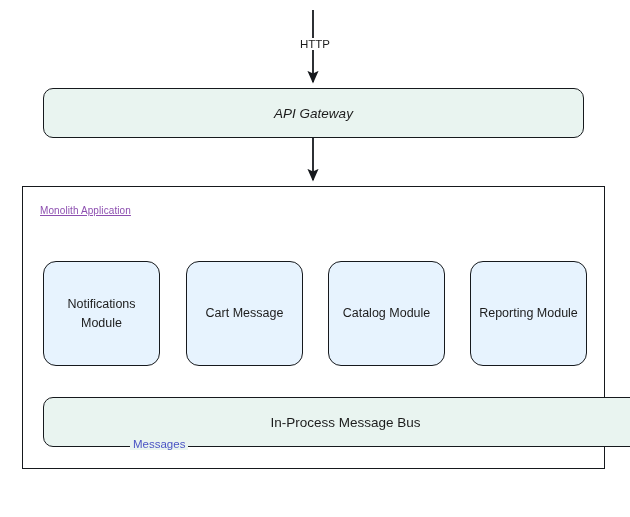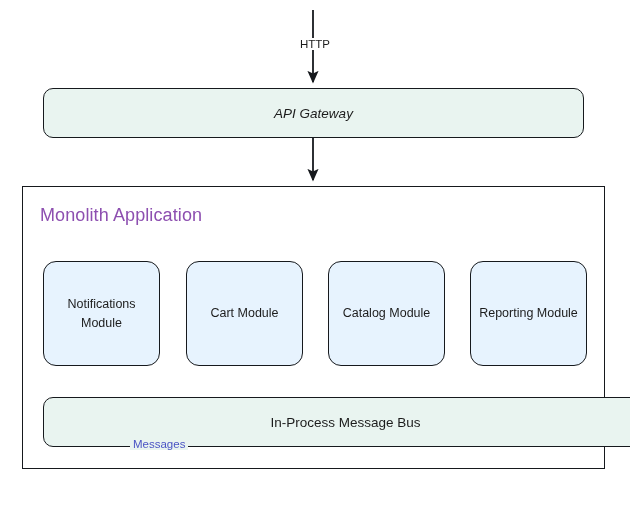--- a/index.html
+++ b/index.html
@@ -56,23 +56,24 @@
     height: 283px;
     background: #ffffff;
     border: 1.6px solid #16191d;
     border-radius: 0px;
     display: block;
   }
   #monolith-label {
     position: absolute;
     left: 40px;
     top: 205px;
-    font-size: 18px;
+    font-size: 10px;
     color: #8d4fb0;
     letter-spacing: .1px;
+    text-decoration: underline;
   }
 
   
   .module {
     top: 261px;
     width: 117px;
     height: 105px;
     background: #e7f3fe;
     border: 1.6px solid #16191d;
     border-radius: 13px;
@@ -152,21 +153,21 @@
 
   <div class="node" id="monolith-container"></div>
 
   <div id="monolith-label">Monolith Application</div>
 
   <div class="node module" id="module-0">
     <span>Notifications Module</span>
   </div>
 
   <div class="node module" id="module-1">
-    <span>Cart Module</span>
+    <span>Cart Message</span>
   </div>
 
   <div class="node module" id="module-2">
     <span>Catalog Module</span>
   </div>
 
   <div class="node module" id="module-3">
     <span>Reporting Module</span>
   </div>
 

